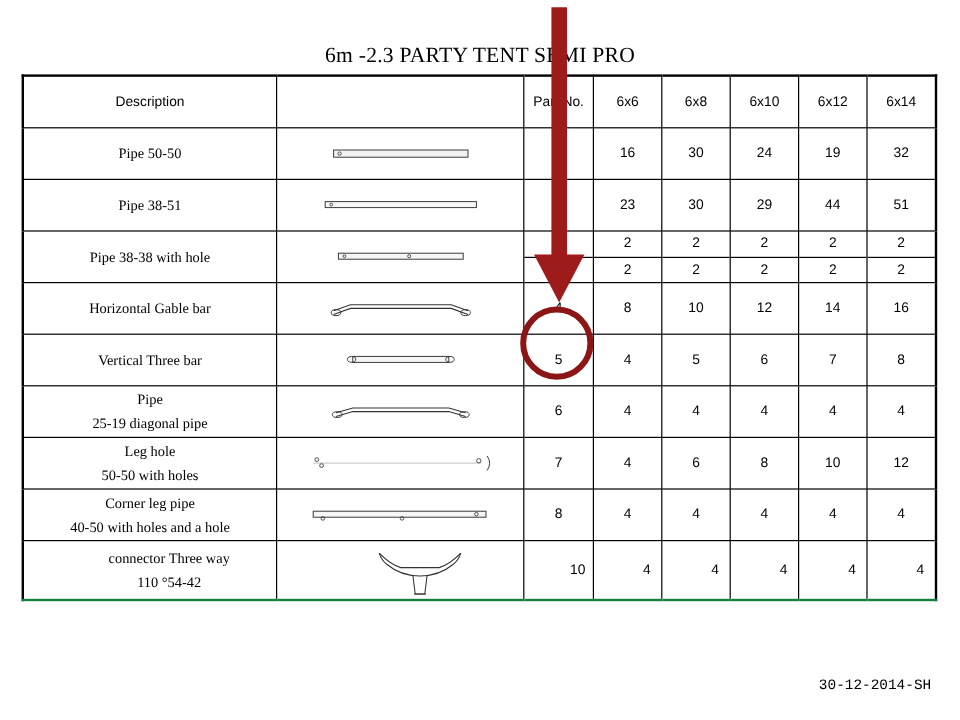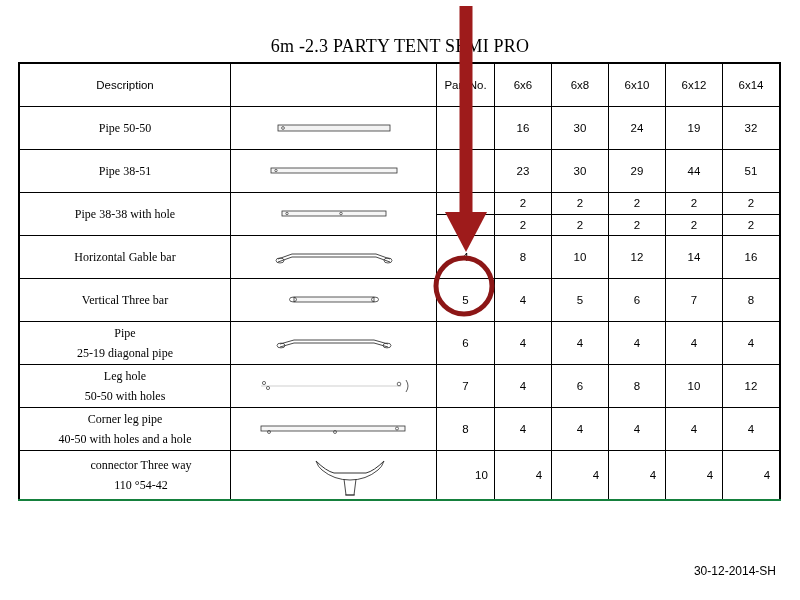--- a/index.html
+++ b/index.html
@@ -97,21 +97,21 @@
   
   .draw {
     display: block;
     margin: 0 auto;
   }
 
   .footer-code {
     position: absolute;
     right: 24px;
     bottom: 22px;
-    font-family: Liberation Sans, sans-serif;
+    font-family: Liberation Mono, monospace;
     font-size: 12px;
   }
 
   
   .annotation {
     position: absolute;
     left: 0; top: 0;
     width: 800px; height: 600px;
     pointer-events: none;
   }

